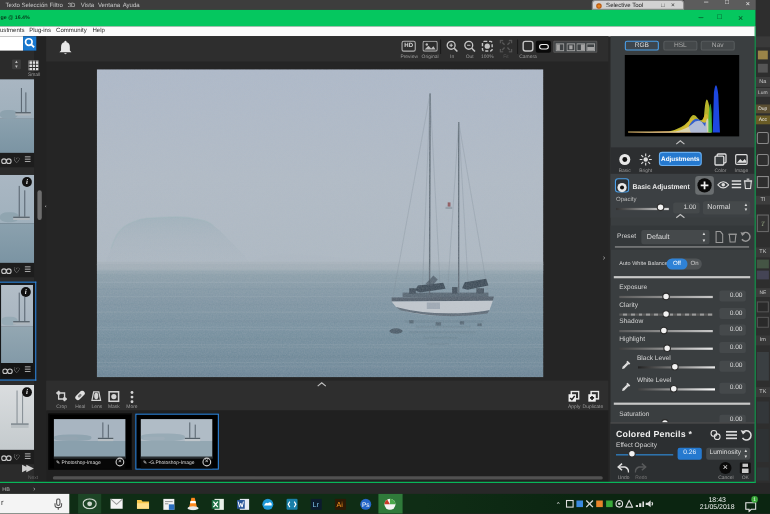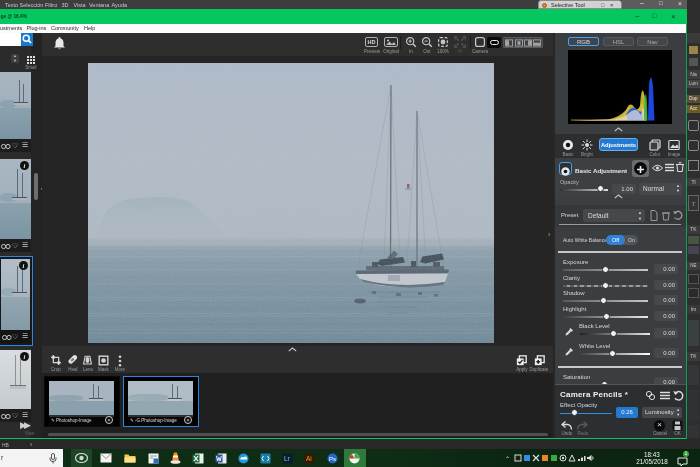--- a/index.html
+++ b/index.html
@@ -562,21 +562,21 @@
     <div class="slabel" style="left:24px;top:310px;">White Level</div>
     <div class="strack" style="left:25px;top:320px;width:70px;background:linear-gradient(90deg,#404040,#fff);"></div>
     <div class="shandle" style="left:54px;top:316.5px;"></div>
     <div class="vbox" style="left:99px;top:315px;">0.00</div>
     <div class="abs" style="left:3px;top:333px;width:124px;height:1.5px;background:#c8c8c8;"></div>
     <div class="slabel" style="left:8px;top:341px;">Saturation</div>
     <div class="vbox" style="left:99px;top:344px;">0.00</div>
     <div class="shandle" style="left:46px;top:348px;"></div>
 
     <div class="abs" id="cpencil" style="left:0;top:351px;width:131px;height:54px;background:#2c2f31;border-top:1px solid #555;">
-      <div class="slabel" style="left:5px;top:5px;font-size:8px;font-weight:bold;color:#f0f0f0;letter-spacing:0.2px;">Camera Pencils *</div>
+      <div class="slabel" style="left:5px;top:5px;font-size:8px;font-weight:bold;color:#f0f0f0;letter-spacing:0.2px;">Colored Pencils *</div>
       <svg class="abs" style="left:90px;top:5px;" width="11" height="11" viewBox="0 0 11 11">
           <g fill="none" stroke="#ddd" stroke-width="1">
             <circle cx="4" cy="4" r="2.6"></circle>
             <circle cx="7" cy="7" r="2.6"></circle>
           </g>
         </svg>
       <svg class="abs" style="left:105px;top:6px;" width="10" height="9" viewBox="0 0 10 9">
           <g stroke="#ddd" stroke-width="1.5">
             <line x1="0" y1="1.5" x2="10" y2="1.5"></line>
             <line x1="0" y1="4.5" x2="10" y2="4.5"></line>

